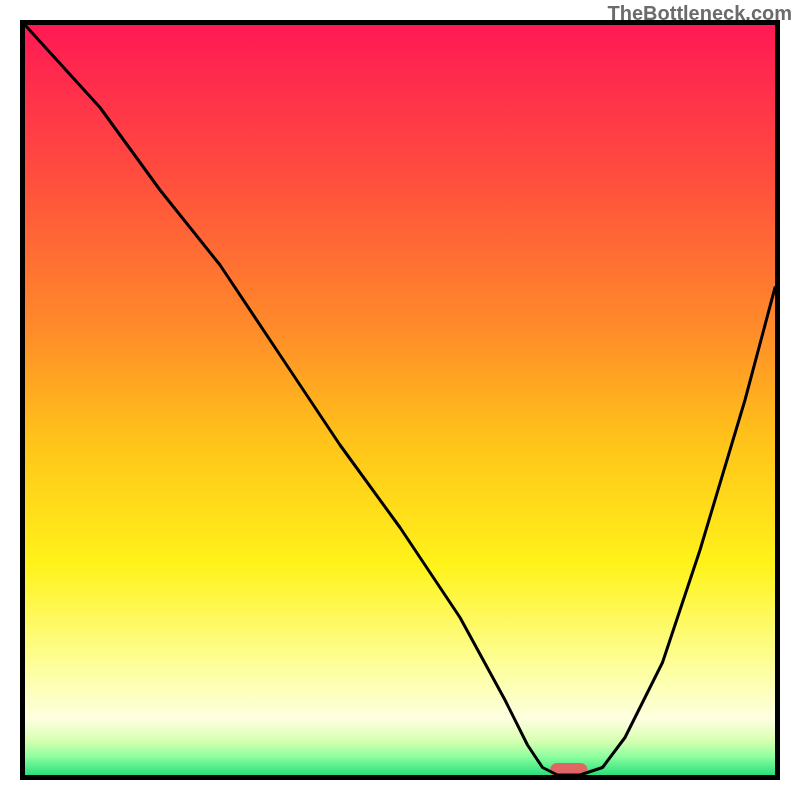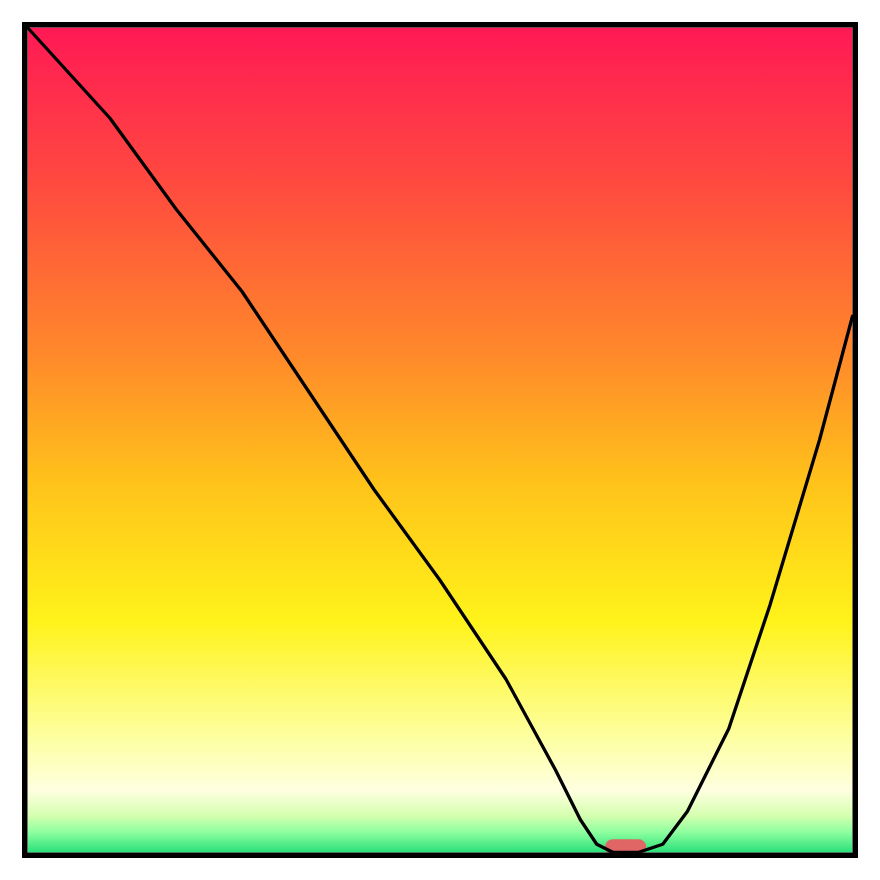--- a/index.html
+++ b/index.html
@@ -26,20 +26,21 @@
     z-index: 10;
   }
   svg {
     display: block;
   }
 </style>
 </head>
 <body>
 
 <div class="container">
+  <div class="watermark">TheBottleneck.com</div>
   <svg id="chart-svg" width="800" height="800" viewBox="0 0 800 800">
     <defs>
       <linearGradient id="bg-grad" x1="0" y1="0" x2="0" y2="1">
           <stop offset="0%" stop-color="#ff1955"></stop>
           <stop offset="20%" stop-color="#ff4d3e"></stop>
           <stop offset="40%" stop-color="#ff8a2a"></stop>
           <stop offset="55.00000000000001%" stop-color="#ffc21a"></stop>
           <stop offset="72%" stop-color="#fff31a"></stop>
           <stop offset="86%" stop-color="#fdffa0"></stop>
           <stop offset="92.5%" stop-color="#feffe0"></stop>

